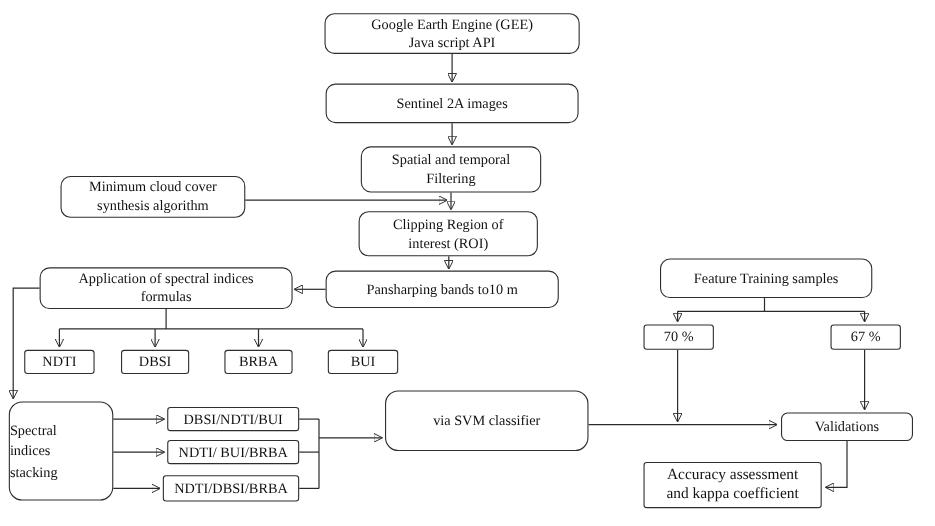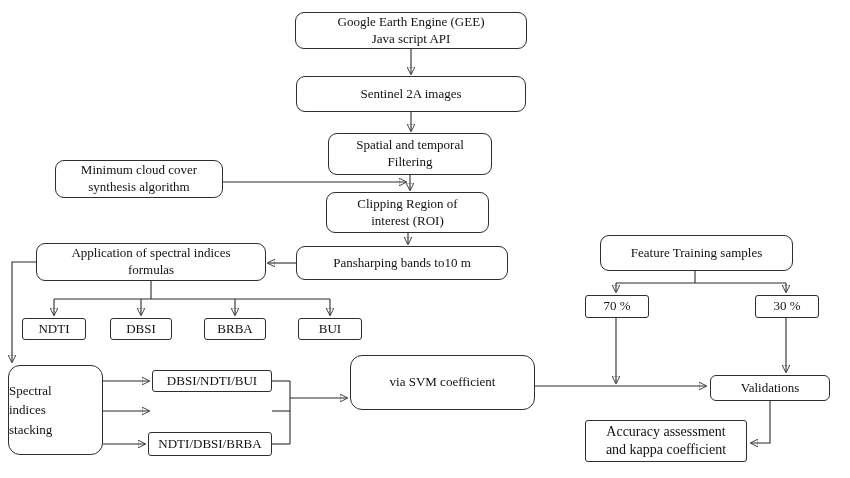--- a/index.html
+++ b/index.html
@@ -129,37 +129,40 @@
 
   <div class="node r10 left" style="left:8px;top:365px;width:95px;height:90px;line-height:1.5">
     <span>Spectral</span>
     <span>indices</span>
     <span>stacking</span>
   </div>
 
   <div class="node r3" style="left:152px;top:370px;width:120px;height:22px">
     <span>DBSI/NDTI/BUI</span>
   </div>
+  <div class="node r3" style="left:152px;top:400px;width:120px;height:22px">
+    <span>NDTI/ BUI/BRBA</span>
+  </div>
   <div class="node r3" style="left:148px;top:432px;width:124px;height:24px">
     <span>NDTI/DBSI/BRBA</span>
   </div>
 
   <div class="node r10" style="left:350px;top:355px;width:185px;height:55px">
-    <span>via SVM coefficient</span>
+    <span>via SVM classifier</span>
   </div>
 
   <div class="node r8" style="left:600px;top:235px;width:193px;height:36px">
     <span>Feature Training samples</span>
   </div>
 
   <div class="node r3" style="left:585px;top:295px;width:64px;height:23px">
     <span>70 %</span>
   </div>
   <div class="node r3" style="left:755px;top:295px;width:64px;height:23px">
-    <span>30 %</span>
+    <span>67 %</span>
   </div>
 
   <div class="node r6" style="left:710px;top:375px;width:120px;height:26px">
     <span>Validations</span>
   </div>
 
   <div class="node r3 fs14" style="left:585px;top:420px;width:162px;height:42px">
     <span>Accuracy assessment</span>
     <span>and kappa coefficient</span>
   </div>

